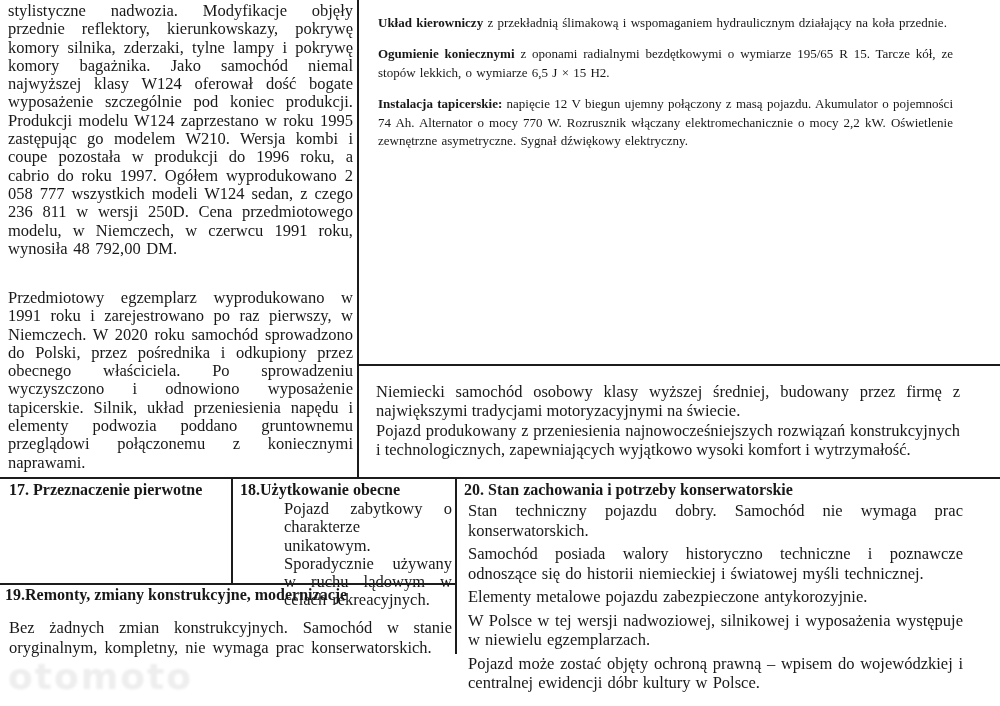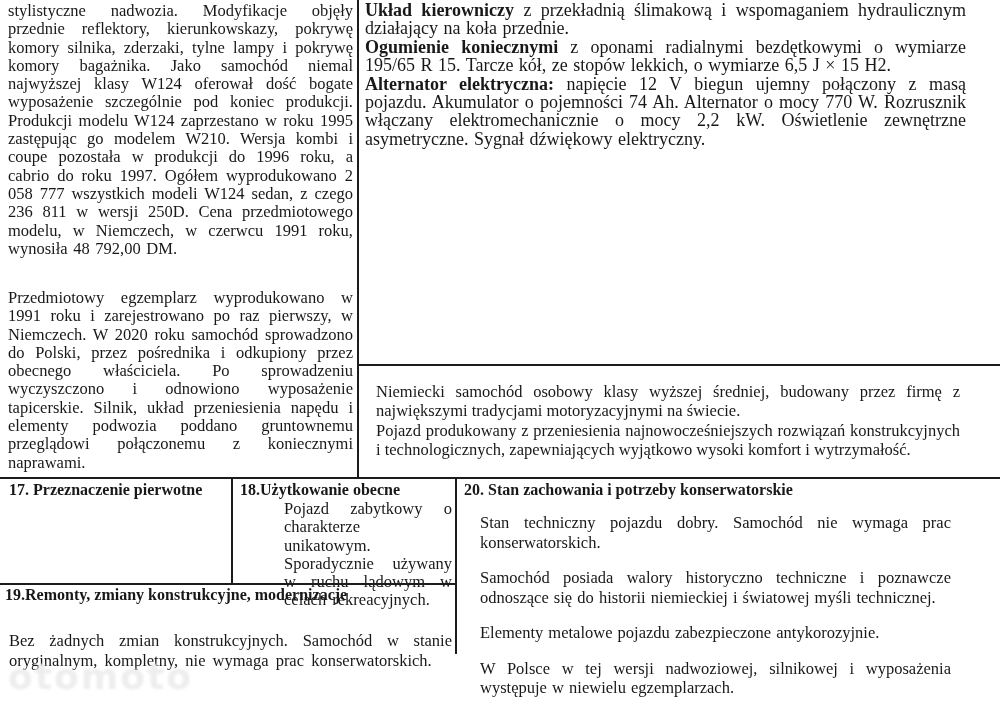--- a/index.html
+++ b/index.html
@@ -20,21 +20,21 @@
   
   .jtext {
     margin: 0;
     text-align: justify;
     font-size: 16.5px;
     line-height: 18.3px;
     word-spacing: 1.5px;
   }
   .col-left-p  { left: 8px;   width: 345px; }
   .specs-block { left: 365px; top: 1px; width: 601px; }
-  .spec-p { margin: 0; text-align: justify; font-size: 18px; line-height: 18.4px; word-spacing: 1px; font-family: Liberation Serif, serif; }
+  .spec-p { margin: 13px; text-align: justify; font-size: 13px; line-height: 18.4px; word-spacing: 1px; font-family: Liberation Serif, serif; }
   .spec-p b { font-weight: bold; }
 
   .summary-block { left: 376px; top: 382px; width: 584px; }
   .summary-block p { margin: 0; text-align: justify; font-size: 16.5px; line-height: 19.4px; }
 
   
   .rule { background: #1c1c1c; }
 
   
   .cell-header {
@@ -45,21 +45,21 @@
     white-space: nowrap;
   }
   .cell-body {
     margin: 0;
     text-align: justify;
     font-size: 16.5px;
     word-spacing: 2px;
   }
   .cell17-body { line-height: 17.6px; }
   .cell18-body { line-height: 18.3px; }
-  .cell20-body p { margin: 16px; text-align: justify; font-size: 16.5px; line-height: 19.5px; word-spacing: 1px; }
+  .cell20-body p { margin: 4px; text-align: justify; font-size: 16.5px; line-height: 19.5px; word-spacing: 1px; }
   .cell19-body { line-height: 19.8px; word-spacing: 3px; }
 
   
   .watermark {
     left: 8px;
     top: 656px;
     font-family: "DejaVu Sans", sans-serif;
     font-weight: bold;
     font-size: 36px;
     letter-spacing: 2px;
@@ -75,21 +75,21 @@
 
   <p class="abs jtext col-left-p" style="top:2px;">stylistyczne nadwozia. Modyfikacje objęły przednie reflektory, kierunkowskazy, pokrywę komory silnika, zderzaki, tylne lampy i pokrywę komory bagażnika. Jako samochód niemal najwyższej klasy W124 oferował dość bogate wyposażenie szczególnie pod koniec produkcji. Produkcji modelu W124 zaprzestano w roku 1995 zastępując go modelem W210. Wersja kombi i coupe pozostała w produkcji do 1996 roku, a cabrio do roku 1997. Ogółem wyprodukowano 2 058 777 wszystkich modeli W124 sedan, z czego 236 811 w wersji 250D. Cena przedmiotowego modelu, w Niemczech, w czerwcu 1991 roku, wynosiła 48 792,00 DM.</p>
 
   <p class="abs jtext col-left-p" style="top:289px;">Przedmiotowy egzemplarz wyprodukowano w 1991 roku i zarejestrowano po raz pierwszy, w Niemczech. W 2020 roku samochód sprowadzono do Polski, przez pośrednika i odkupiony przez obecnego właściciela. Po sprowadzeniu wyczyszczono i odnowiono wyposażenie tapicerskie. Silnik, układ przeniesienia napędu i elementy podwozia poddano gruntownemu przeglądowi połączonemu z koniecznymi naprawami.</p>
 
   <div class="abs rule" style="left:357px; top:0; width:2px; height:479px;"></div>
 
   <div class="abs specs-block">
     <p class="spec-p"><b>Układ kierowniczy</b><span> z przekładnią ślimakową i wspomaganiem hydraulicznym działający na koła przednie.</span></p>
     <p class="spec-p"><b>Ogumienie koniecznymi</b><span> z oponami radialnymi bezdętkowymi o wymiarze 195/65 R 15. Tarcze kół, ze stopów lekkich, o wymiarze 6,5 J × 15 H2.</span></p>
-    <p class="spec-p"><b>Alternator elektryczna:</b><span> napięcie 12 V biegun ujemny połączony z masą pojazdu. Akumulator o pojemności 74 Ah. Alternator o mocy 770 W. Rozrusznik włączany elektromechanicznie o mocy 2,2 kW. Oświetlenie zewnętrzne asymetryczne. Sygnał dźwiękowy elektryczny.</span></p>
+    <p class="spec-p"><b>Instalacja tapicerskie:</b><span> napięcie 12 V biegun ujemny połączony z masą pojazdu. Akumulator o pojemności 74 Ah. Alternator o mocy 770 W. Rozrusznik włączany elektromechanicznie o mocy 2,2 kW. Oświetlenie zewnętrzne asymetryczne. Sygnał dźwiękowy elektryczny.</span></p>
   </div>
 
   <div class="abs rule" style="left:357px; top:364px; width:643px; height:2px;"></div>
 
   <div class="abs summary-block">
     <p>Niemiecki samochód osobowy klasy wyższej średniej, budowany przez firmę z największymi tradycjami motoryzacyjnymi na świecie.</p>
     <p>Pojazd produkowany z przeniesienia najnowocześniejszych rozwiązań konstrukcyjnych i technologicznych, zapewniających wyjątkowo wysoki komfort i wytrzymałość.</p>
   </div>
 
   <div class="abs rule" style="left:0; top:477px; width:1000px; height:2px;"></div>
@@ -107,25 +107,26 @@
 
   <div class="abs rule" style="left:455px; top:477px; width:2px; height:177px;"></div>
 
   <div class="abs" style="left:464px; top:482px; width:503px;">
     <p class="cell-header">20. Stan zachowania i potrzeby konserwatorskie</p>
     <div class="cell20-body" style="margin-top:3px;">
       <p>Stan techniczny pojazdu dobry. Samochód nie wymaga prac konserwatorskich.</p>
       <p>Samochód posiada walory historyczno techniczne i poznawcze odnoszące się do historii niemieckiej i światowej myśli technicznej.</p>
       <p>Elementy metalowe pojazdu zabezpieczone antykorozyjnie.</p>
       <p>W Polsce w tej wersji nadwoziowej, silnikowej i wyposażenia występuje w niewielu egzemplarzach.</p>
+      <p>Pojazd może zostać objęty ochroną prawną – wpisem do wojewódzkiej i centralnej ewidencji dóbr kultury w Polsce.</p>
     </div>
   </div>
 
   <div class="abs rule" style="left:0; top:583px; width:456px; height:2px;"></div>
 
   <div class="abs" style="left:5px; top:587px; width:448px;">
     <p class="cell-header">19.Remonty, zmiany konstrukcyjne, modernizacje</p>
-    <p class="cell-body cell19-body" style="margin-top:29px; margin-left:4px; width:443px;">Bez żadnych zmian konstrukcyjnych. Samochód w stanie oryginalnym, kompletny, nie wymaga prac konserwatorskich.</p>
+    <p class="cell-body cell19-body" style="margin-top:16px; margin-left:4px; width:443px;">Bez żadnych zmian konstrukcyjnych. Samochód w stanie oryginalnym, kompletny, nie wymaga prac konserwatorskich.</p>
   </div>
 
   <div class="abs watermark">otomoto</div>
 
 </div>
 
 </body></html>

